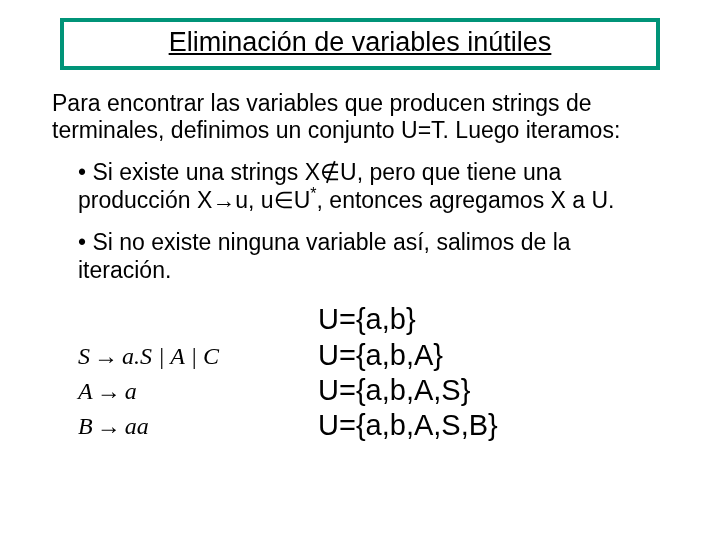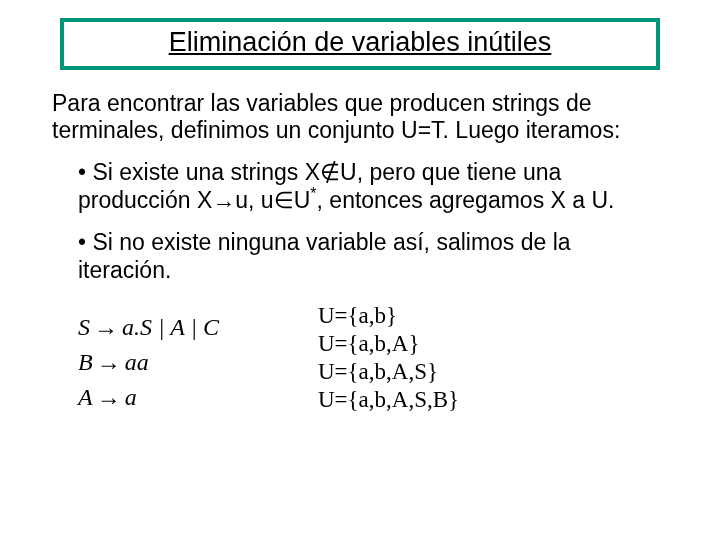--- a/index.html
+++ b/index.html
@@ -59,25 +59,25 @@
     font-size: 24px;
     line-height: 1.45;
   }
   .grammar .nv { font-style: italic; }
   .grammar .arrow {
     font-style: normal;
     font-family: Arial, sans-serif;
     padding: 0 4px;
   }
   .sets {
-    font-size: 23px;
+    font-size: 29px;
     line-height: 1.22;
     margin-left: 20px;
     margin-top: 4px;
-    font-family: Liberation Serif, serif;
+    font-family: Liberation Sans, sans-serif;
   }
   .sym {
     font-family: Arial, sans-serif;
   }
   sup { font-size: 0.7em; vertical-align: super; line-height: 0; }
 </style>
 </head>
 <body>
 
 <div class="slide">
@@ -94,24 +94,24 @@
     </div>
     <div class="bullet">• Si no existe ninguna variable así, salimos de la iteración.</div>
   </div>
 
   <div class="bottom-row">
     <div class="grammar">
       <div>
         <span class="nv">S</span><span class="arrow">→</span><span class="nv">a.S | A | C</span>
       </div>
       <div>
-        <span class="nv">B</span><span class="arrow">→</span><span class="nv">aa</span>
+        <span class="nv">A</span><span class="arrow">→</span><span class="nv">a</span>
       </div>
       <div>
-        <span class="nv">A</span><span class="arrow">→</span><span class="nv">a</span>
+        <span class="nv">B</span><span class="arrow">→</span><span class="nv">aa</span>
       </div>
     </div>
 
     <div class="sets">
       <div>U={a,b}</div>
       <div>U={a,b,A}</div>
       <div>U={a,b,A,S}</div>
       <div>U={a,b,A,S,B}</div>
     </div>
   </div>

